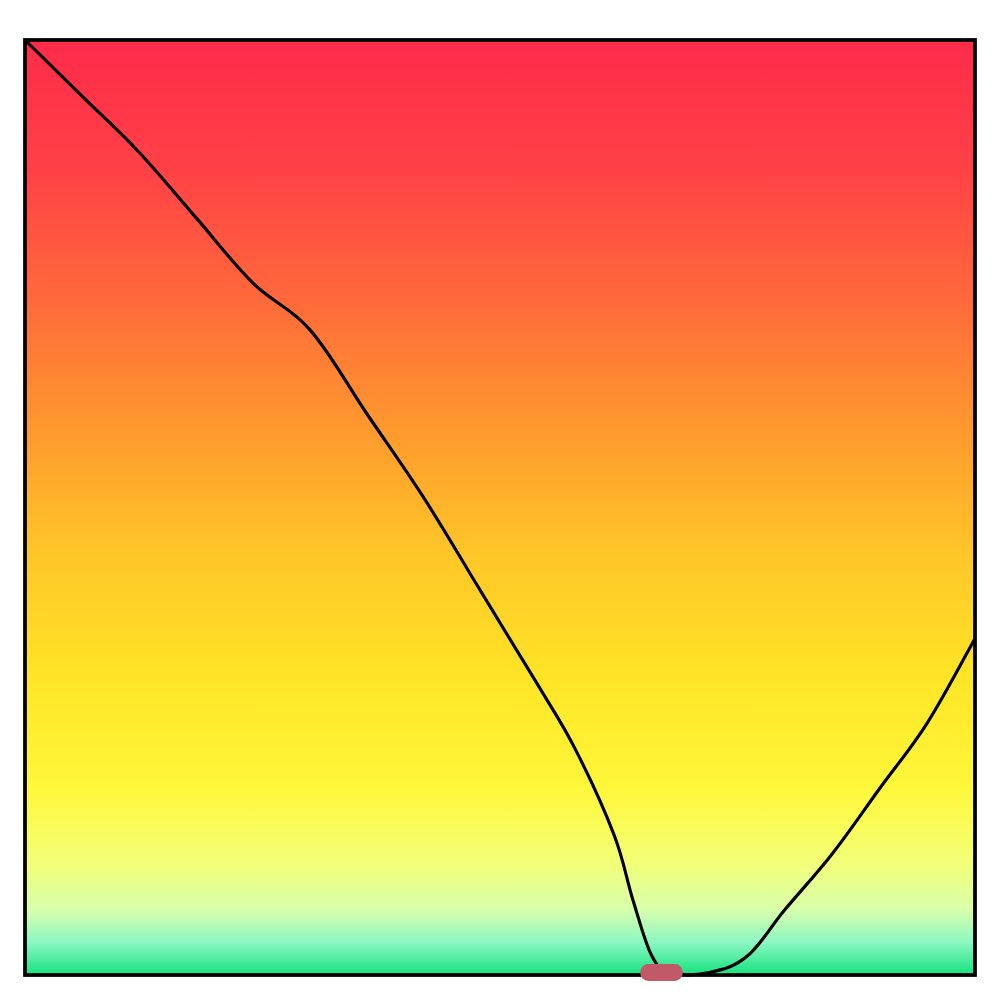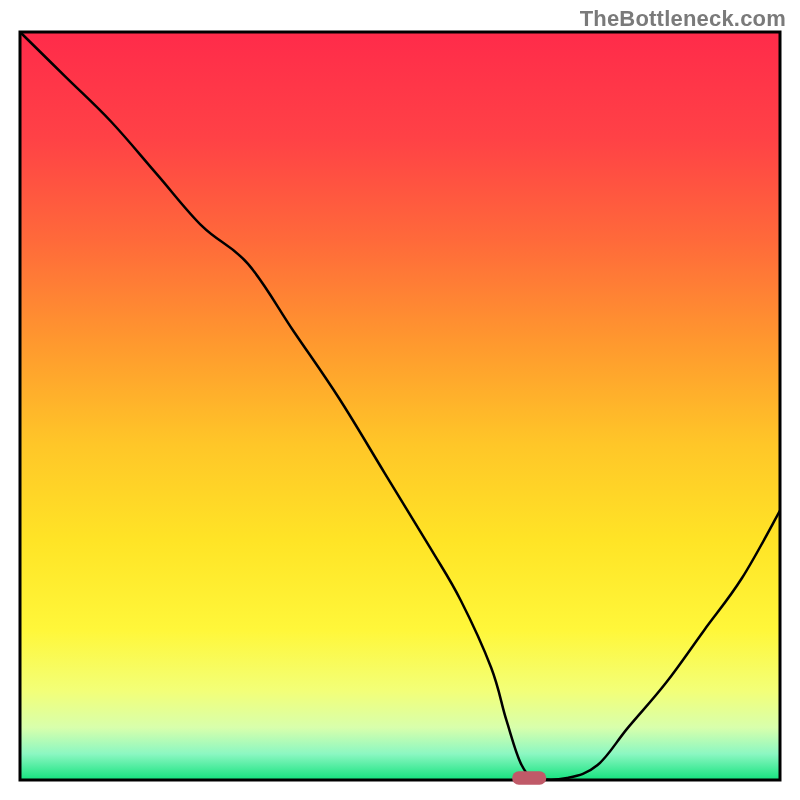--- a/index.html
+++ b/index.html
@@ -28,21 +28,20 @@
   svg.chart {
     position: absolute;
     left: 0;
     top: 0;
   }
 </style>
 </head>
 <body>
 
 <div class="container">
-  <div class="watermark">TheBottleneck.com</div>
 
   <svg class="chart" width="800" height="800" viewBox="0 0 800 800">
     <defs>
       <linearGradient id="bg-grad" x1="0" y1="0" x2="0" y2="1">
 
       <stop offset="0%" stop-color="#ff2b4a"></stop>
           <stop offset="14.000000000000002%" stop-color="#ff4146"></stop>
           <stop offset="28.000000000000004%" stop-color="#ff6a3a"></stop>
           <stop offset="42%" stop-color="#ff9a2e"></stop>
           <stop offset="55.00000000000001%" stop-color="#ffc628"></stop>

